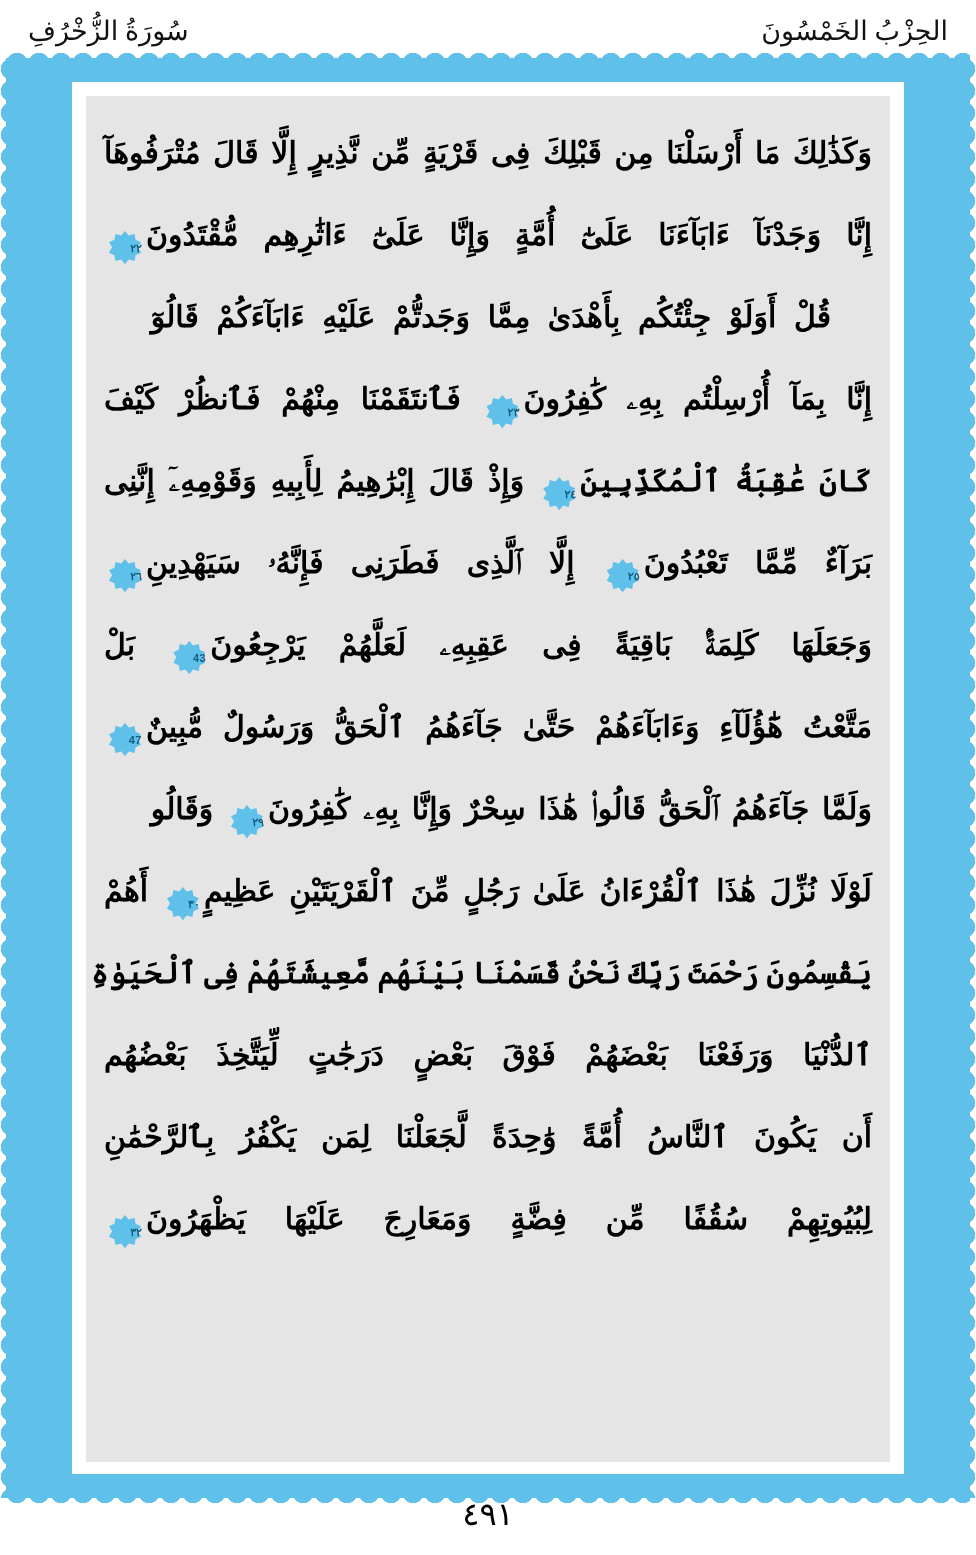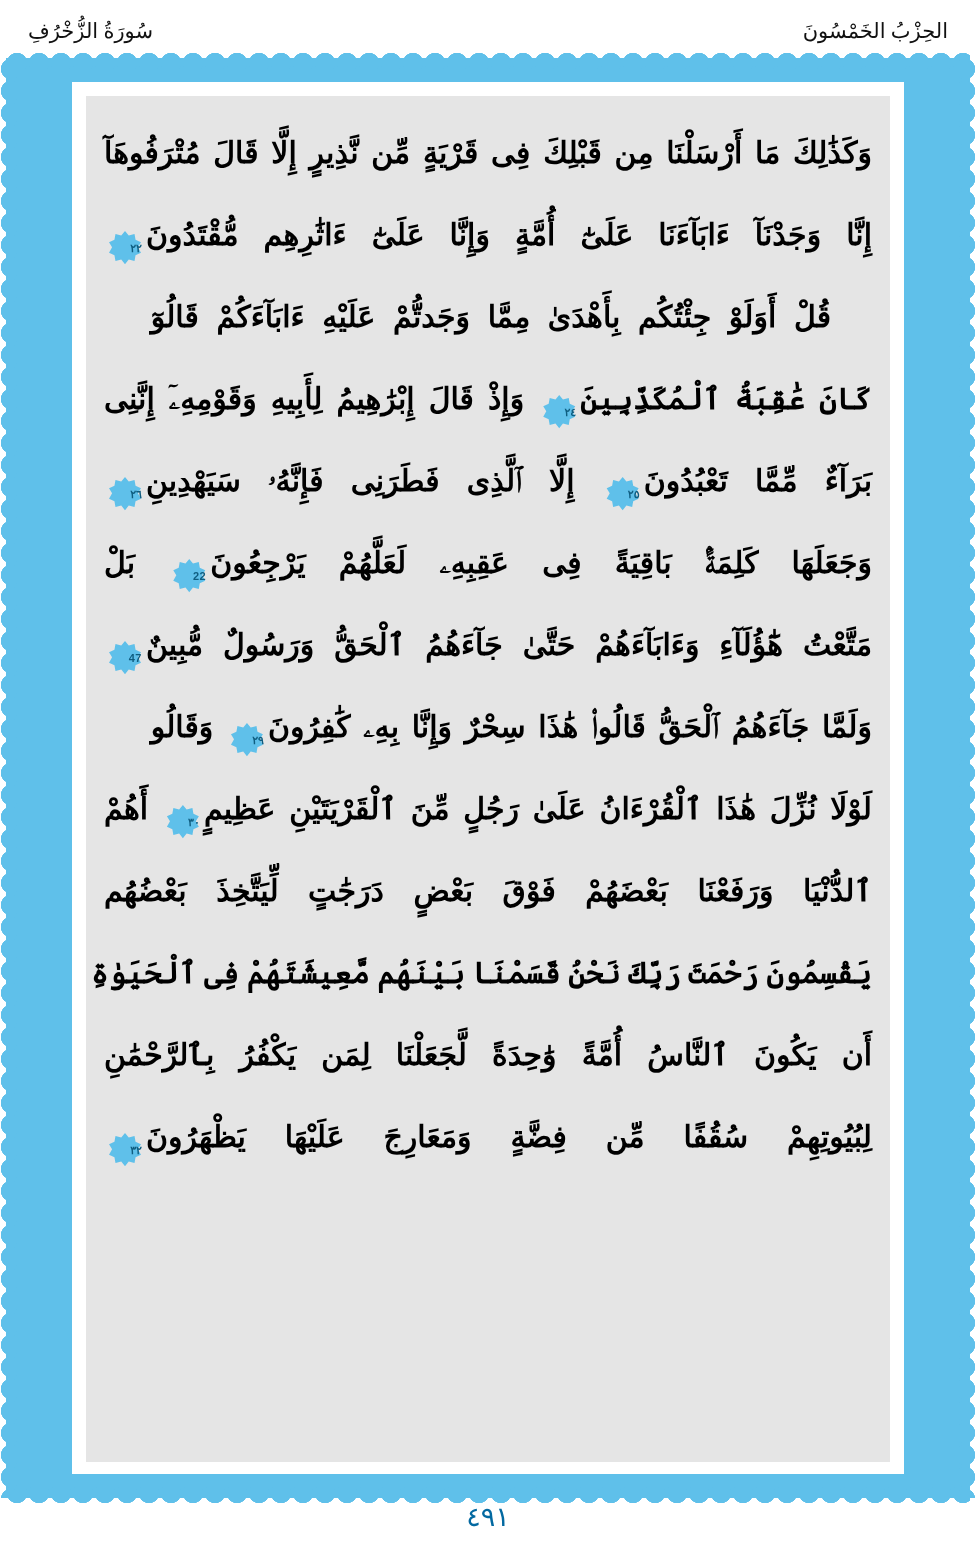--- a/index.html
+++ b/index.html
@@ -32,21 +32,21 @@
     height: 46px;
     display: flex;
     flex-direction: row-reverse;
     justify-content: space-between;
     align-items: center;
     padding: 0 28px;
     box-sizing: border-box;
   }
   .header-text {
     font-family: "Liberation Serif", "DejaVu Serif", serif;
-    font-size: 21px;
+    font-size: 27px;
     color: #111111;
     white-space: nowrap;
     letter-spacing: 0px;
   }
 
   
   .frame-outer {
     position: absolute;
     top: 58px;
     left: 6px;
@@ -166,22 +166,22 @@
   }
 
   
   .page-number {
     position: absolute;
     bottom: 22px;
     left: 0;
     right: 0;
     text-align: center;
     font-family: "Liberation Serif", "DejaVu Serif", serif;
-    font-size: 27px;
-    color: #0369a1;
+    font-size: 32px;
+    color: #000000;
   }
 </style>
 </head>
 <body>
 
 <div class="page">
 
   <div class="page-header">
     <div class="header-text">سُورَةُ الزُّخْرُفِ</div>
     <div class="header-text">الحِزْبُ الخَمْسُونَ</div>
@@ -192,26 +192,27 @@
     <div class="scallop scallop-bottom"></div>
     <div class="scallop scallop-left"></div>
     <div class="scallop scallop-right"></div>
   </div>
   <div class="frame-inner"></div>
 
   <div class="quran-body" id="lines-host">
       <div class="ayah-line"><span>وَكَذَٰلِكَ مَا أَرْسَلْنَا مِن قَبْلِكَ فِى قَرْيَةٍ مِّن نَّذِيرٍ إِلَّا قَالَ مُتْرَفُوهَآ</span></div>
       <div class="ayah-line"><span>إِنَّا وَجَدْنَآ ءَابَآءَنَا عَلَىٰٓ أُمَّةٍ وَإِنَّا عَلَىٰٓ ءَاثَٰرِهِم مُّقْتَدُونَ</span><span class="ayah-mark"><span>٢٢</span></span></div>
       <div class="ayah-line"><span>۞ قُلْ أَوَلَوْ جِئْتُكُم بِأَهْدَىٰ مِمَّا وَجَدتُّمْ عَلَيْهِ ءَابَآءَكُمْ قَالُوٓا۟</span></div>
+      <div class="ayah-line"><span>إِنَّا بِمَآ أُرْسِلْتُم بِهِۦ كَٰفِرُونَ</span><span class="ayah-mark"><span>٢٣</span></span><span> فَٱنتَقَمْنَا مِنْهُمْ فَٱنظُرْ كَيْفَ</span></div>
       <div class="ayah-line"><span>كَانَ عَٰقِبَةُ ٱلْمُكَذِّبِينَ</span><span class="ayah-mark"><span>٢٤</span></span><span> وَإِذْ قَالَ إِبْرَٰهِيمُ لِأَبِيهِ وَقَوْمِهِۦٓ إِنَّنِى</span></div>
       <div class="ayah-line"><span>بَرَآءٌ مِّمَّا تَعْبُدُونَ</span><span class="ayah-mark"><span>٢٥</span></span><span> إِلَّا ٱلَّذِى فَطَرَنِى فَإِنَّهُۥ سَيَهْدِينِ</span><span class="ayah-mark"><span>٢٦</span></span></div>
-      <div class="ayah-line"><span>وَجَعَلَهَا كَلِمَةًۢ بَاقِيَةً فِى عَقِبِهِۦ لَعَلَّهُمْ يَرْجِعُونَ</span><span class="ayah-mark"><span>22</span></span><span> بَلْ</span></div>
+      <div class="ayah-line"><span>وَجَعَلَهَا كَلِمَةًۢ بَاقِيَةً فِى عَقِبِهِۦ لَعَلَّهُمْ يَرْجِعُونَ</span><span class="ayah-mark"><span>43</span></span><span> بَلْ</span></div>
       <div class="ayah-line"><span>مَتَّعْتُ هَٰٓؤُلَآءِ وَءَابَآءَهُمْ حَتَّىٰ جَآءَهُمُ ٱلْحَقُّ وَرَسُولٌ مُّبِينٌ</span><span class="ayah-mark"><span>47</span></span></div>
       <div class="ayah-line"><span>وَلَمَّا جَآءَهُمُ ٱلْحَقُّ قَالُوا۟ هَٰذَا سِحْرٌ وَإِنَّا بِهِۦ كَٰفِرُونَ</span><span class="ayah-mark"><span>٢٩</span></span><span> وَقَالُوا۟</span></div>
       <div class="ayah-line"><span>لَوْلَا نُزِّلَ هَٰذَا ٱلْقُرْءَانُ عَلَىٰ رَجُلٍ مِّنَ ٱلْقَرْيَتَيْنِ عَظِيمٍ</span><span class="ayah-mark"><span>٣٠</span></span><span> أَهُمْ</span></div>
+      <div class="ayah-line"><span>يَقْسِمُونَ رَحْمَتَ رَبِّكَ نَحْنُ قَسَمْنَا بَيْنَهُم مَّعِيشَتَهُمْ فِى ٱلْحَيَوٰةِ</span></div>
       <div class="ayah-line"><span>ٱلدُّنْيَا وَرَفَعْنَا بَعْضَهُمْ فَوْقَ بَعْضٍ دَرَجَٰتٍ لِّيَتَّخِذَ بَعْضُهُم</span></div>
-      <div class="ayah-line"><span>يَقْسِمُونَ رَحْمَتَ رَبِّكَ نَحْنُ قَسَمْنَا بَيْنَهُم مَّعِيشَتَهُمْ فِى ٱلْحَيَوٰةِ</span></div>
       <div class="ayah-line"><span>أَن يَكُونَ ٱلنَّاسُ أُمَّةً وَٰحِدَةً لَّجَعَلْنَا لِمَن يَكْفُرُ بِٱلرَّحْمَٰنِ</span></div>
       <div class="ayah-line"><span>لِبُيُوتِهِمْ سُقُفًا مِّن فِضَّةٍ وَمَعَارِجَ عَلَيْهَا يَظْهَرُونَ</span><span class="ayah-mark"><span>٣٢</span></span></div>
     </div>
 
   <div class="page-number">٤٩١</div>
 </div>
 
 </body></html>

